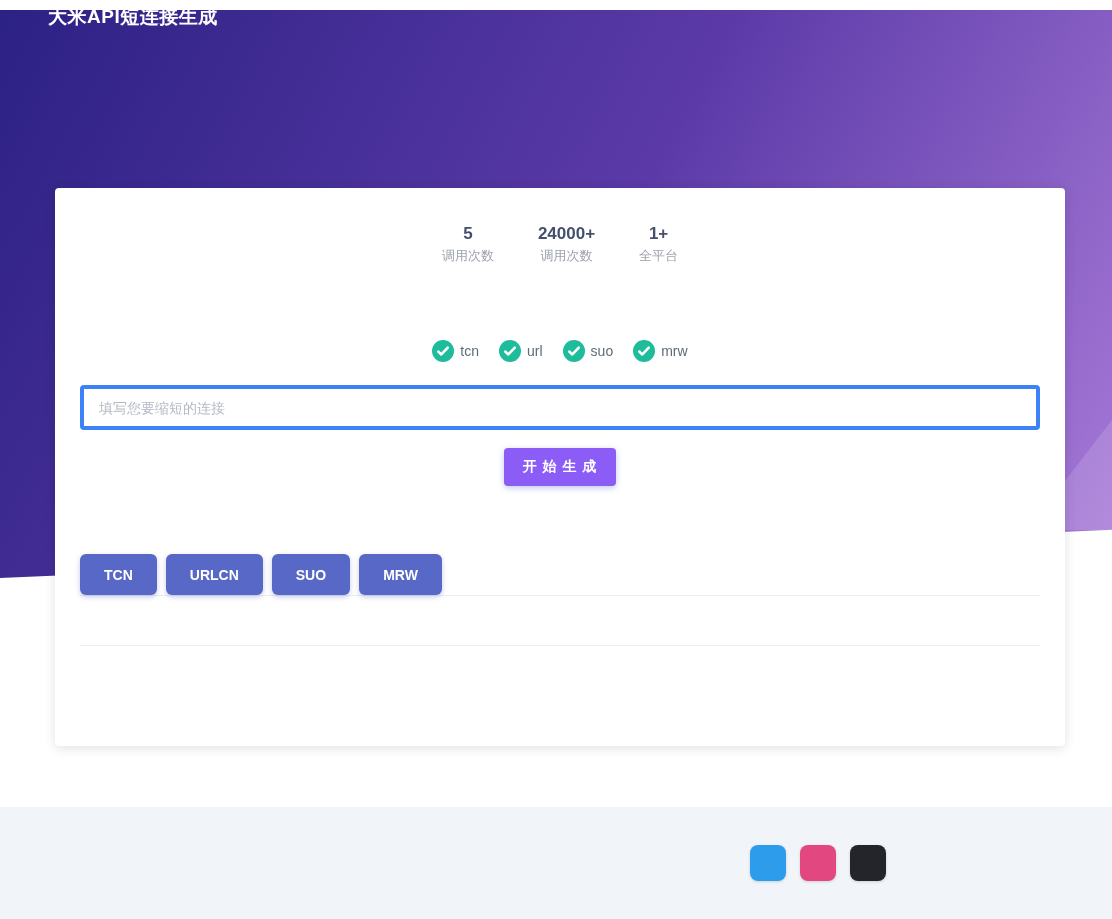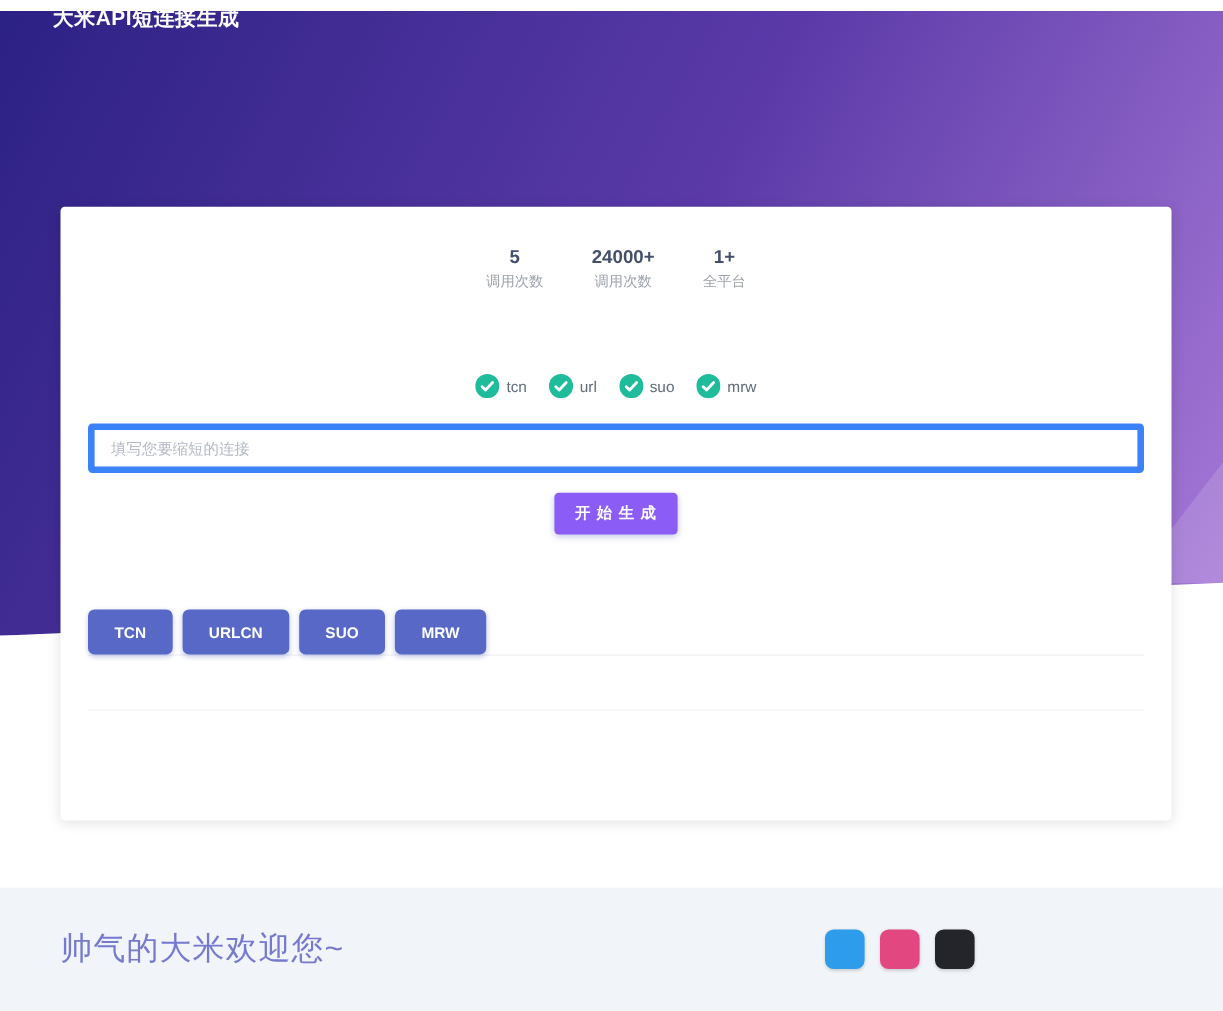--- a/index.html
+++ b/index.html
@@ -79,21 +79,21 @@
   }
   .check-item { display: flex; align-items: center; gap: 6px; }
   .check-icon { width: 22px; height: 22px; display: block; }
   .check-label { font-size: 14px; color: #5f6b77; }
 
   .url-input {
     display: block;
     margin-top: 23px;
     width: 100%;
     height: 45px;
-    border: 6px solid #3b82f6;
+    border: 4px solid #3b82f6;
     border-radius: 4px;
     padding: 0 15px;
     font-size: 14px;
     color: #444;
     outline: none;
     font-family: "Liberation Sans", "DejaVu Sans", sans-serif;
   }
   .url-input::placeholder { color: #b4bac4; }
 
   .btn-row {
@@ -248,19 +248,18 @@
     <button class="tab-btn">URLCN</button>
     <button class="tab-btn">SUO</button>
     <button class="tab-btn">MRW</button>
   </div>
 
   <div class="divider"></div>
 
 </div>
 
 <div class="footer">
-  <div class="footer-text">帅气的大米欢迎您~</div>
   <div class="social">
     <div class="sq sq-blue"></div>
     <div class="sq sq-pink"></div>
     <div class="sq sq-dark"></div>
   </div>
 </div>
 
 </body></html>

